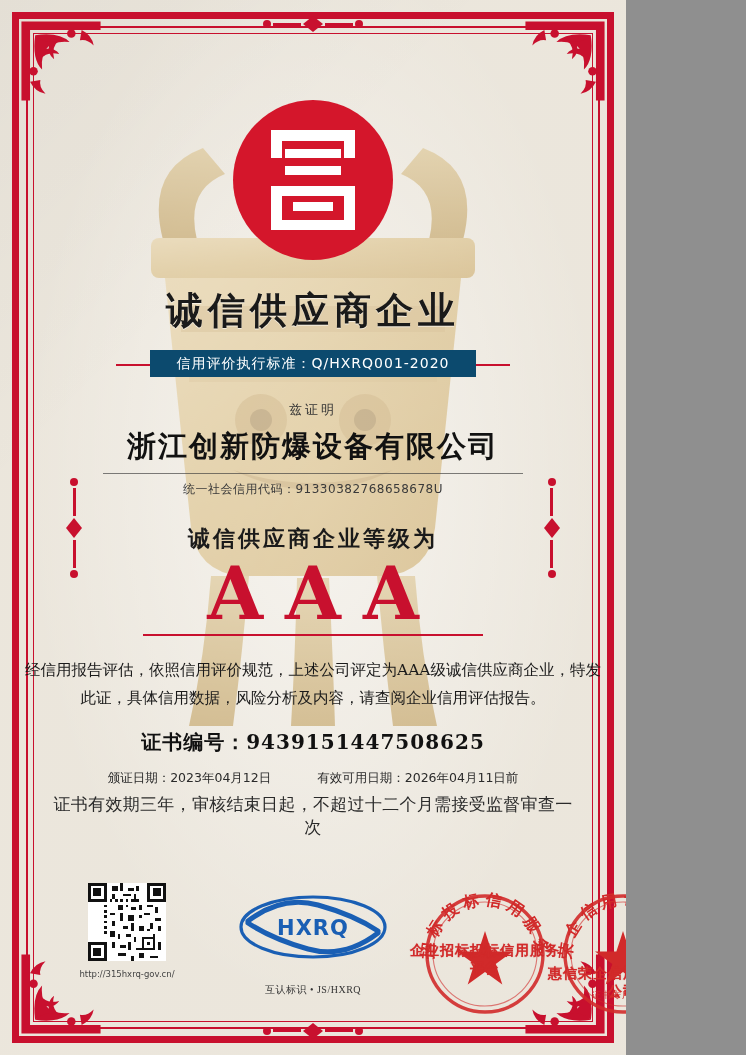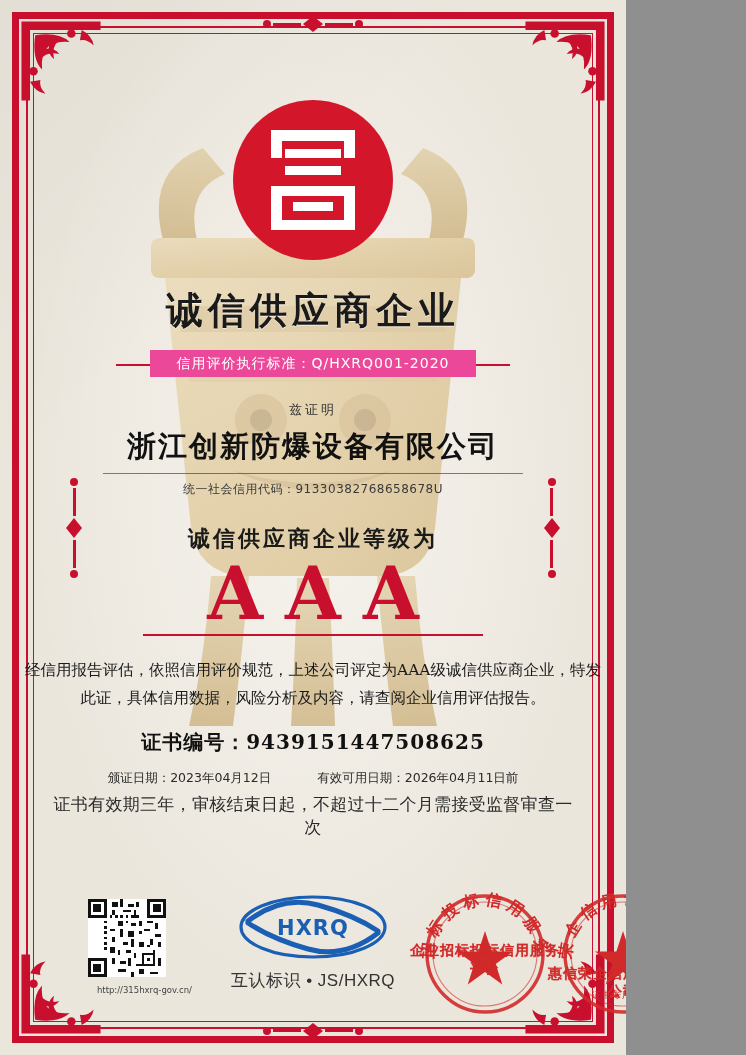--- a/index.html
+++ b/index.html
@@ -122,21 +122,21 @@
     color: #1a1a1a;
   }
 
   
   #standard-bar {
     margin-top: 14px;
     position: relative;
     display: inline-block;
   }
   #standard-bar .bar-body {
-    background: #ec4899;
+    background: #0c4a6e;
     color: #fff;
     font-size: 14px;
     letter-spacing: 1px;
     padding: 6px 26px 7px 26px;
     line-height: 1;
     white-space: nowrap;
     font-family: "DejaVu Sans", "Liberation Sans", sans-serif;
   }
   #standard-bar .tail {
     position: absolute;
@@ -243,23 +243,23 @@
   #bottom {
     position: absolute;
     left: 10px; right: 10px; bottom: 22px;
     height: 150px;
   }
 
   
   #qr-block {
     position: absolute;
     left: 52px;
-    top: 16px;
+    top: 0;
     width: 130px;
-    text-align: right;
+    text-align: center;
   }
   #qr-canvas {
     width: 78px;
     height: 78px;
     margin: 0 auto;
     background: #fff;
     position: relative;
     overflow: hidden;
   }
   #qr-url {
@@ -273,25 +273,25 @@
   #logo-block {
     position: absolute;
     left: 50%;
     transform: translateX(-50%);
     top: 6px;
     width: 200px;
     text-align: center;
   }
   #logo-mark { width: 150px; height: 76px; margin: 0 auto; }
   #logo-caption {
-    margin-top: 4px;
-    font-size: 17px;
+    margin-top: 18px;
+    font-size: 10px;
     color: #333;
     letter-spacing: .5px;
-    font-family: Liberation Sans, sans-serif;
+    font-family: Liberation Serif, serif;
   }
 
   
   .seal {
     position: absolute;
     width: 150px;
     height: 150px;
     top: -4px;
   }
   .seal svg { display: block; }

